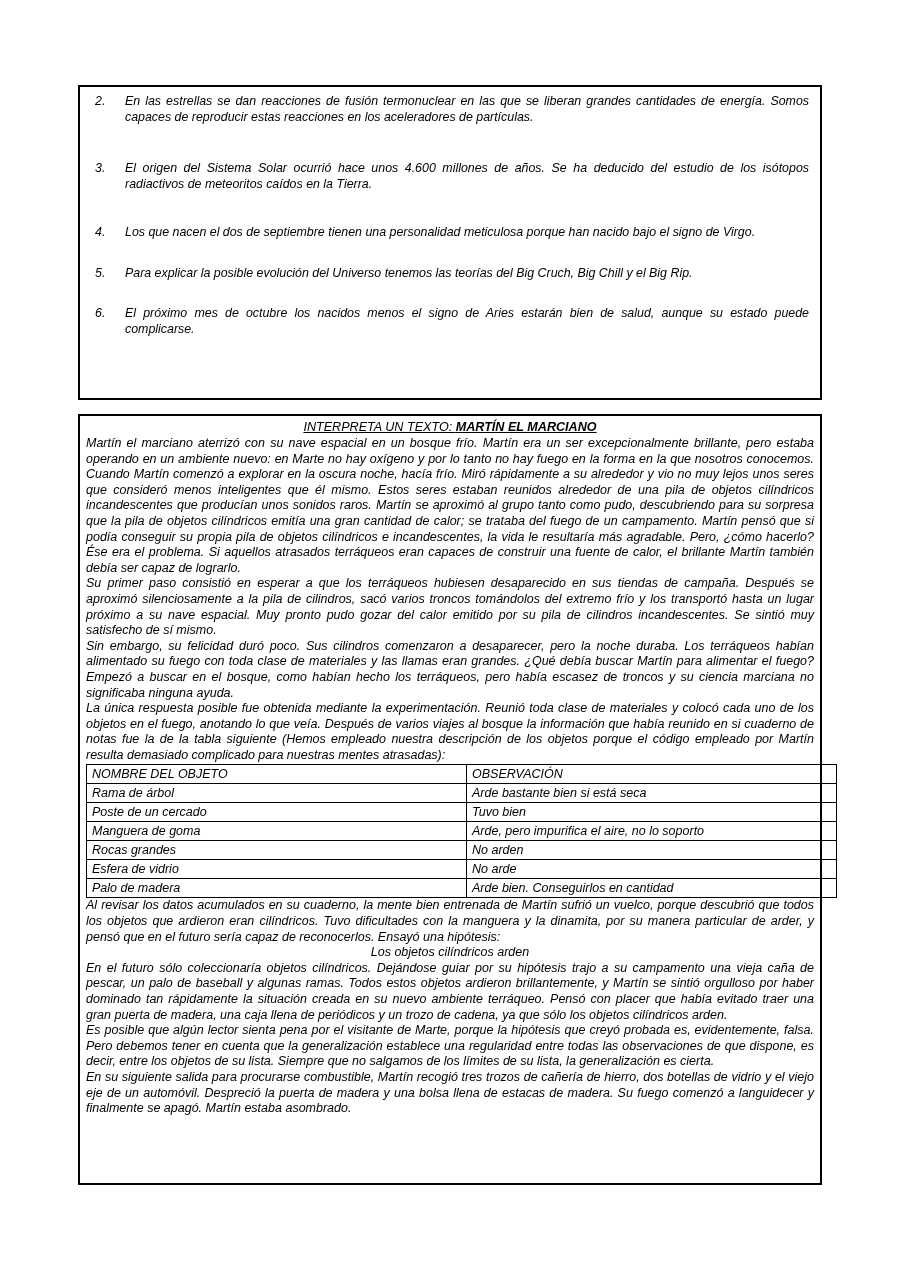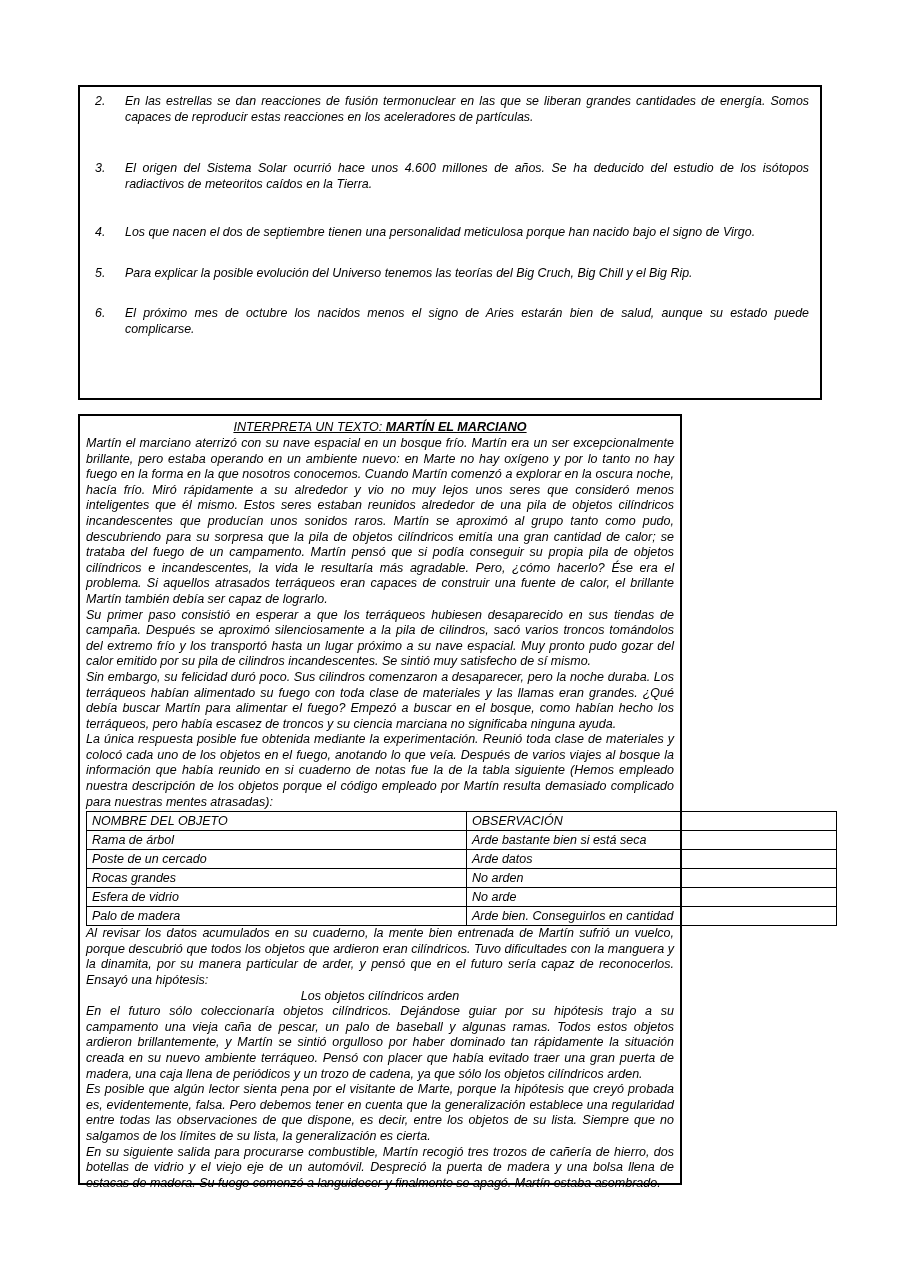--- a/index.html
+++ b/index.html
@@ -60,21 +60,21 @@
   .q-gap-1 { height: 36px; }
   .q-gap-2 { height: 33px; }
   .q-gap-3 { height: 25px; }
   .q-gap-4 { height: 25px; }
 
   
   .box-reading {
     position: absolute;
     left: 78px;
     top: 414px;
-    width: 604px;
+    width: 744px;
     height: 771px;
     border: 2px solid #000000;
     box-sizing: border-box;
     padding: 3px 6px 2px 6px;
   }
 
   .reading-title {
     text-align: center;
     font-style: italic;
     font-size: 12.6px;
@@ -189,21 +189,25 @@
           <tr>
         <td class="col-name">NOMBRE DEL OBJETO</td>
         <td class="col-obs">OBSERVACIÓN</td>
       </tr>
       <tr>
         <td class="col-name">Rama de árbol</td>
         <td class="col-obs">Arde bastante bien si está seca</td>
       </tr>
       <tr>
         <td class="col-name">Poste de un cercado</td>
-        <td class="col-obs">Arde datos</td>
+        <td class="col-obs">Tuvo bien</td>
+      </tr>
+      <tr>
+        <td class="col-name">Manguera de goma</td>
+        <td class="col-obs">Arde, pero impurifica el aire, no lo soporto</td>
       </tr>
       <tr>
         <td class="col-name">Rocas grandes</td>
         <td class="col-obs">No arden</td>
       </tr>
       <tr>
         <td class="col-name">Esfera de vidrio</td>
         <td class="col-obs">No arde</td>
       </tr>
       <tr>

